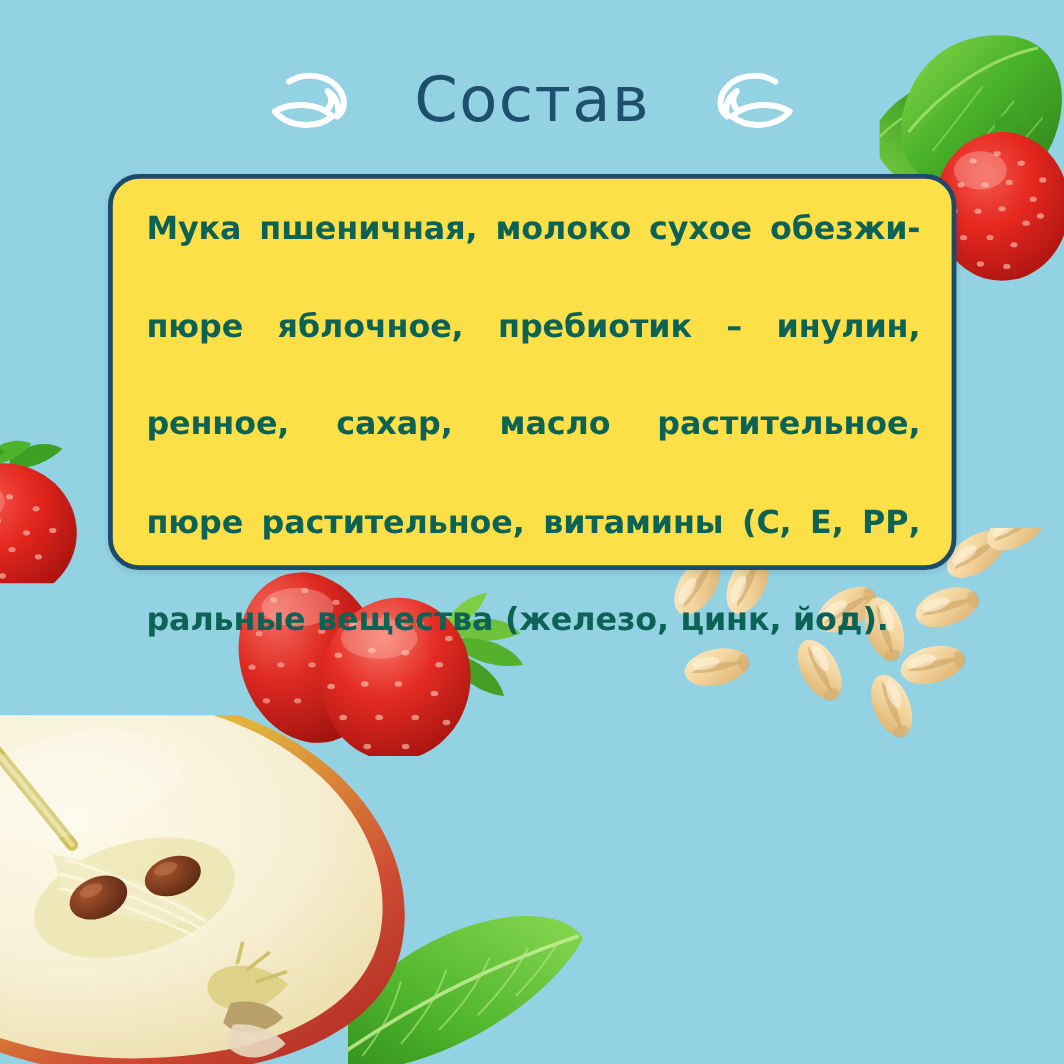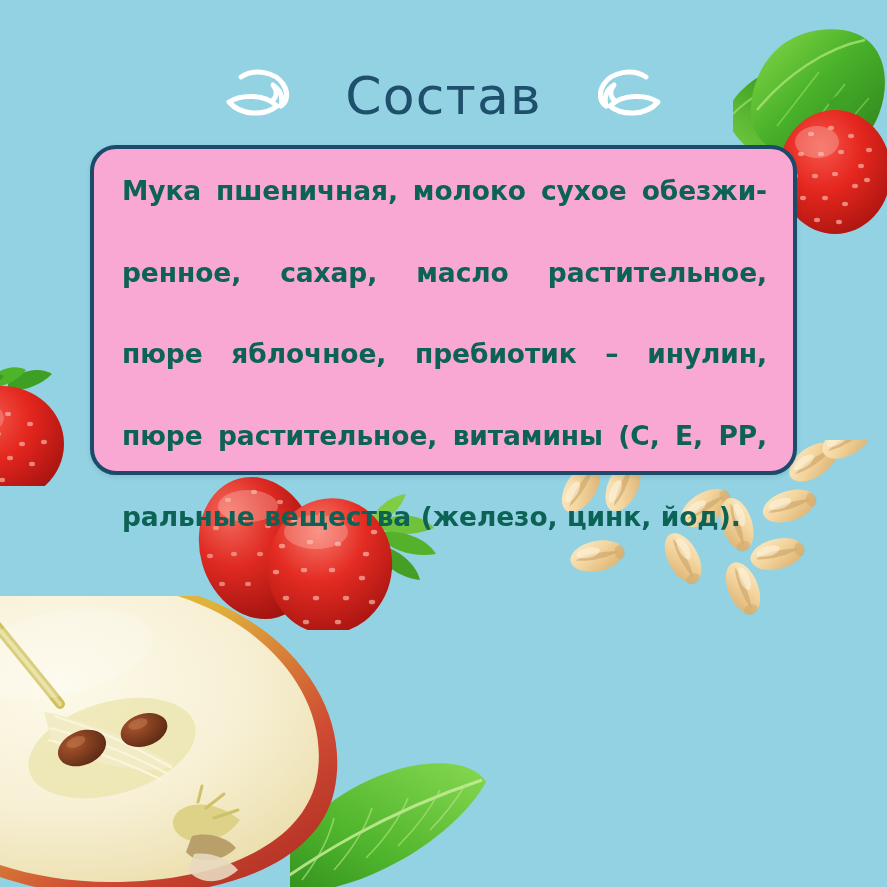--- a/index.html
+++ b/index.html
@@ -8,38 +8,38 @@
     width:887px;height:887px;overflow:hidden;
     background:#93d2e2;
     font-family:"Liberation Sans", sans-serif;
     position:relative;
   }
   #stage{position:absolute;inset:0;width:887px;height:887px;overflow:hidden;background:#93d2e2;}
 
   
   .title-row{
     position:absolute;left:0;top:46px;width:887px;height:76px;
-    display:flex;align-items:flex-end;justify-content:center;gap:42px;
+    display:flex;align-items:center;justify-content:center;gap:42px;
     z-index:6;
   }
   .title-text{
     font-family:"DejaVu Sans", sans-serif;
     font-size:52px;line-height:1;
     color:#1e4f6d;
     letter-spacing:1.2px;
     white-space:nowrap;
     font-weight:400;
   }
   .swirl{width:78px;height:58px;display:block;}
   .swirl.right{transform:scaleX(-1);}
 
   
   .card{
     position:absolute;left:90px;top:145px;width:707px;height:330px;
-    background:#f9a8d4;
+    background:#fde047;
     border:4px solid #1c4a6b;
     border-radius:26px;
     box-sizing:border-box;
     z-index:5;
     box-shadow:0 2px 5px rgba(20,60,85,.13);
   }
   .card-text{
     position:absolute;left:28px;right:26px;top:22px;
     color:#0c6355;
     font-family:"DejaVu Sans", sans-serif;
@@ -352,20 +352,20 @@
     <div class="title-text">Состав</div>
     <svg class="swirl right" viewBox="0 0 78 58">
       <path d="M16 13 C30 4 50 8 58 20 C64 29 62 38 56 42 C58 34 56 26 48 21 C52 26 52 32 48 36" stroke="#ffffff" stroke-width="5" fill="none" stroke-linecap="round" stroke-linejoin="round"></path>
       <path d="M4 38 C16 30 40 30 52 42 C40 52 16 52 4 38 Z" stroke="#ffffff" stroke-width="5" fill="none" stroke-linejoin="round"></path>
     </svg>
   </div>
 
   <div class="card">
     <div class="card-text">
       <span class="ln">Мука пшеничная, молоко сухое обезжи-</span>
+      <span class="ln">пюре яблочное, пребиотик – инулин,</span>
       <span class="ln">ренное, сахар, масло растительное,</span>
-      <span class="ln">пюре яблочное, пребиотик – инулин,</span>
       <span class="ln">пюре растительное, витамины (С, Е, РР,</span>
       <span class="ln last">ральные вещества (железо, цинк, йод).</span>
     </div>
   </div>
 
 </div>
 
 </body></html>

